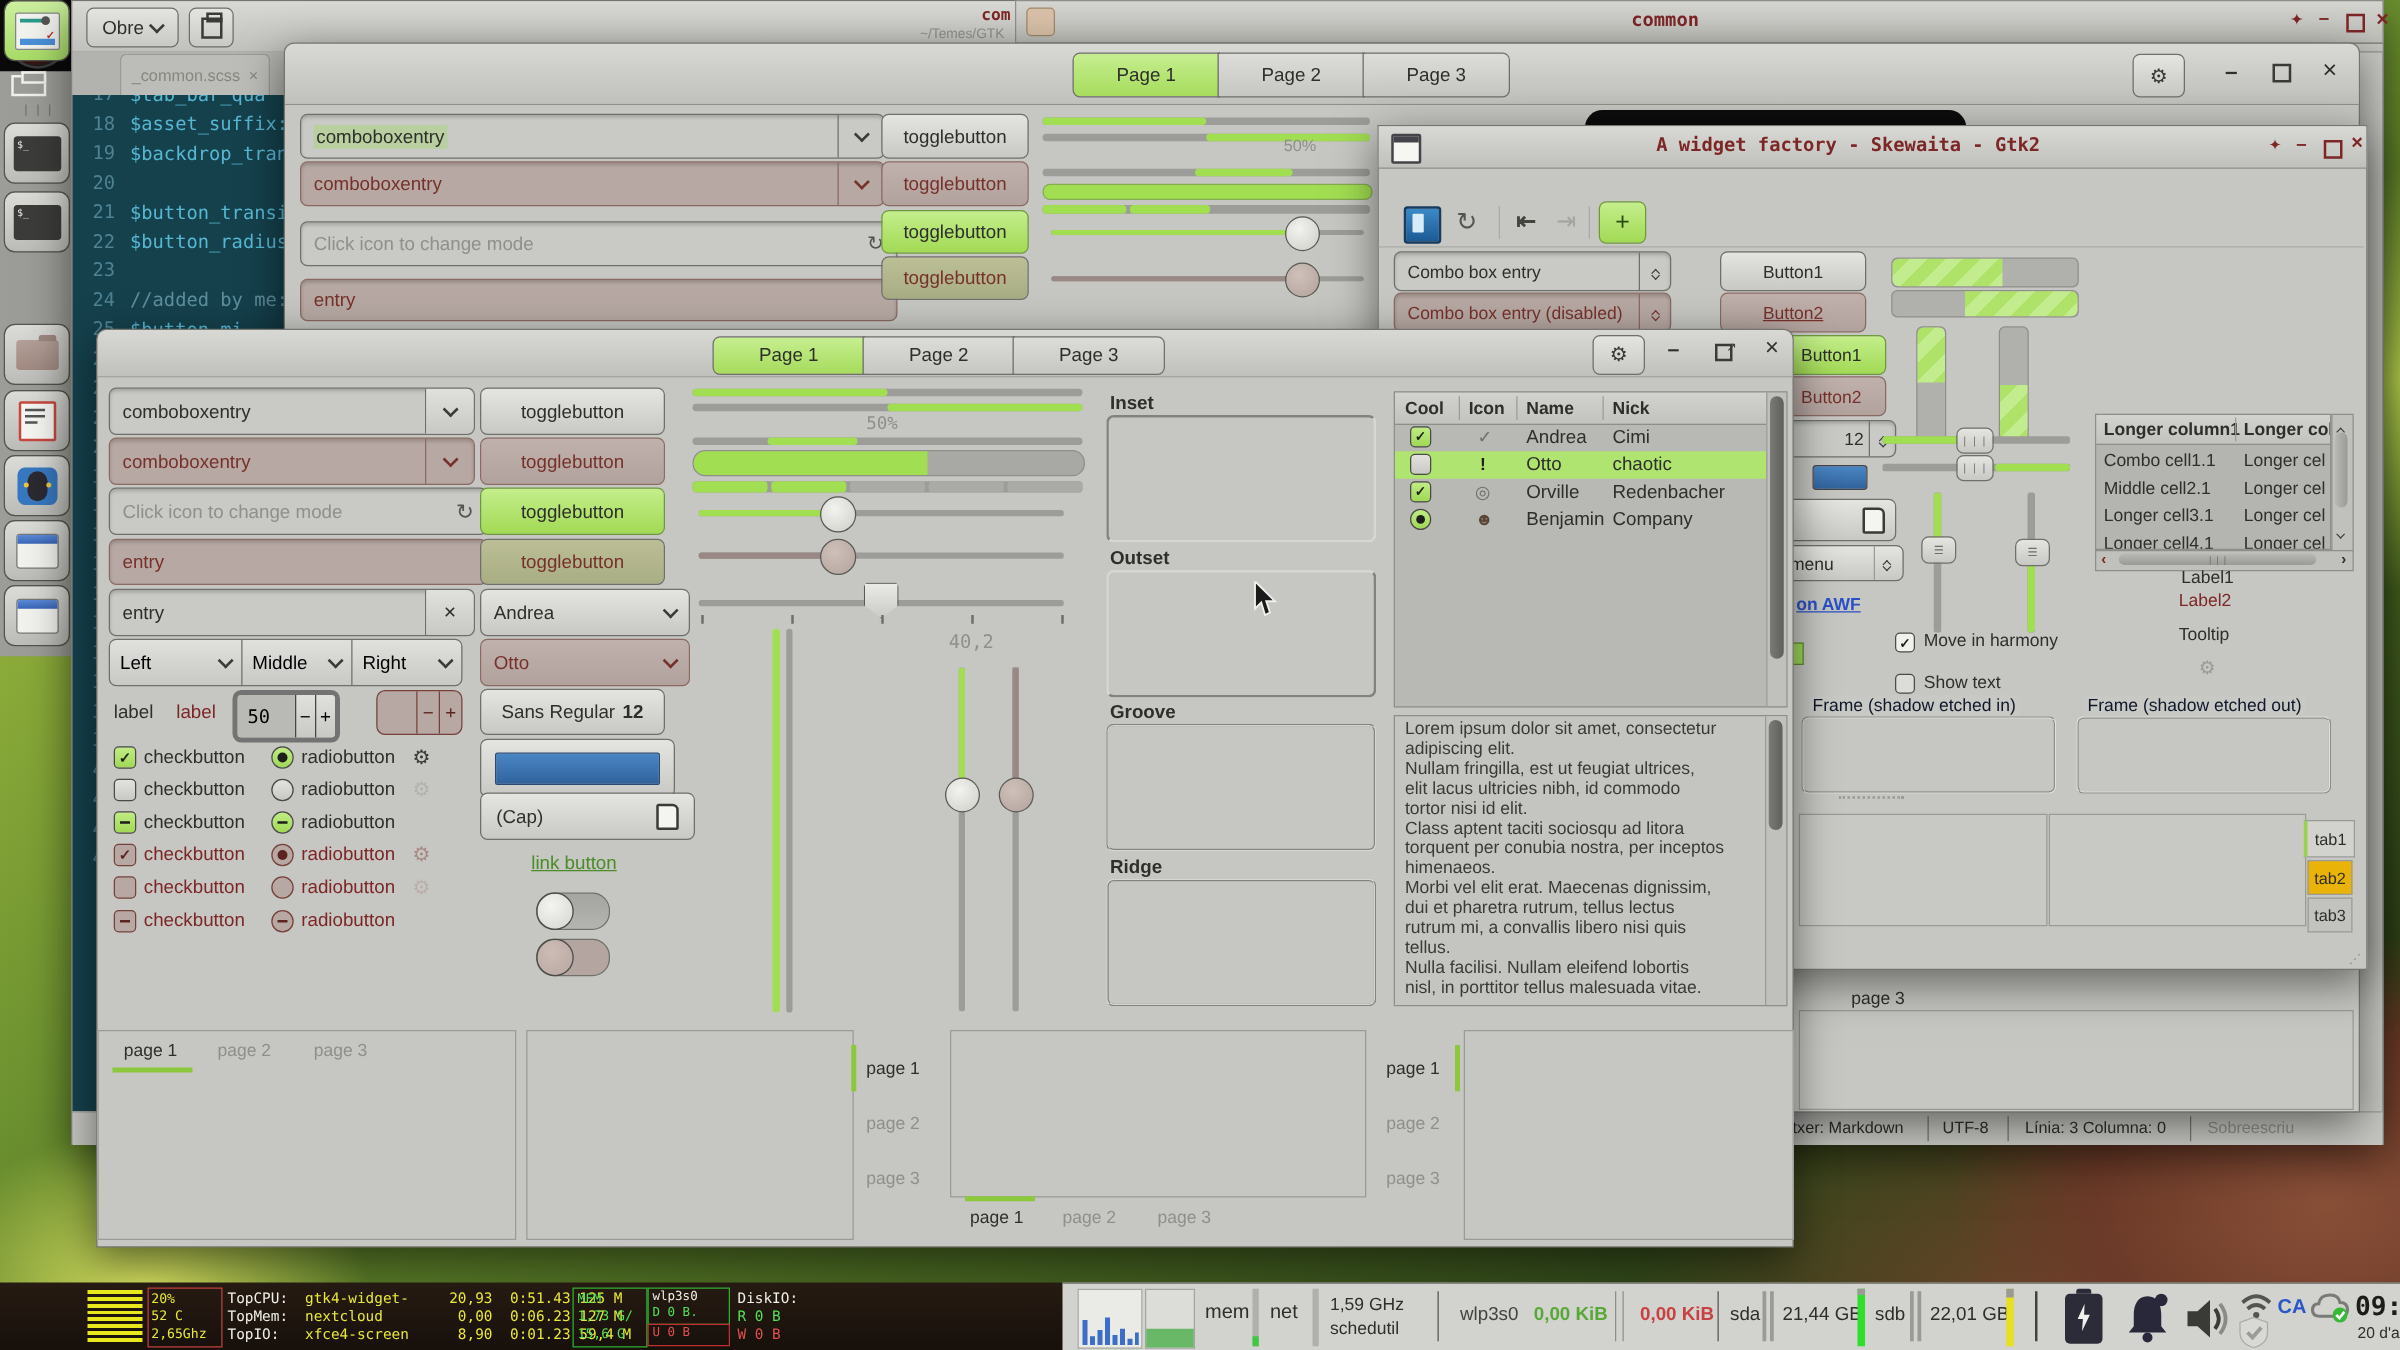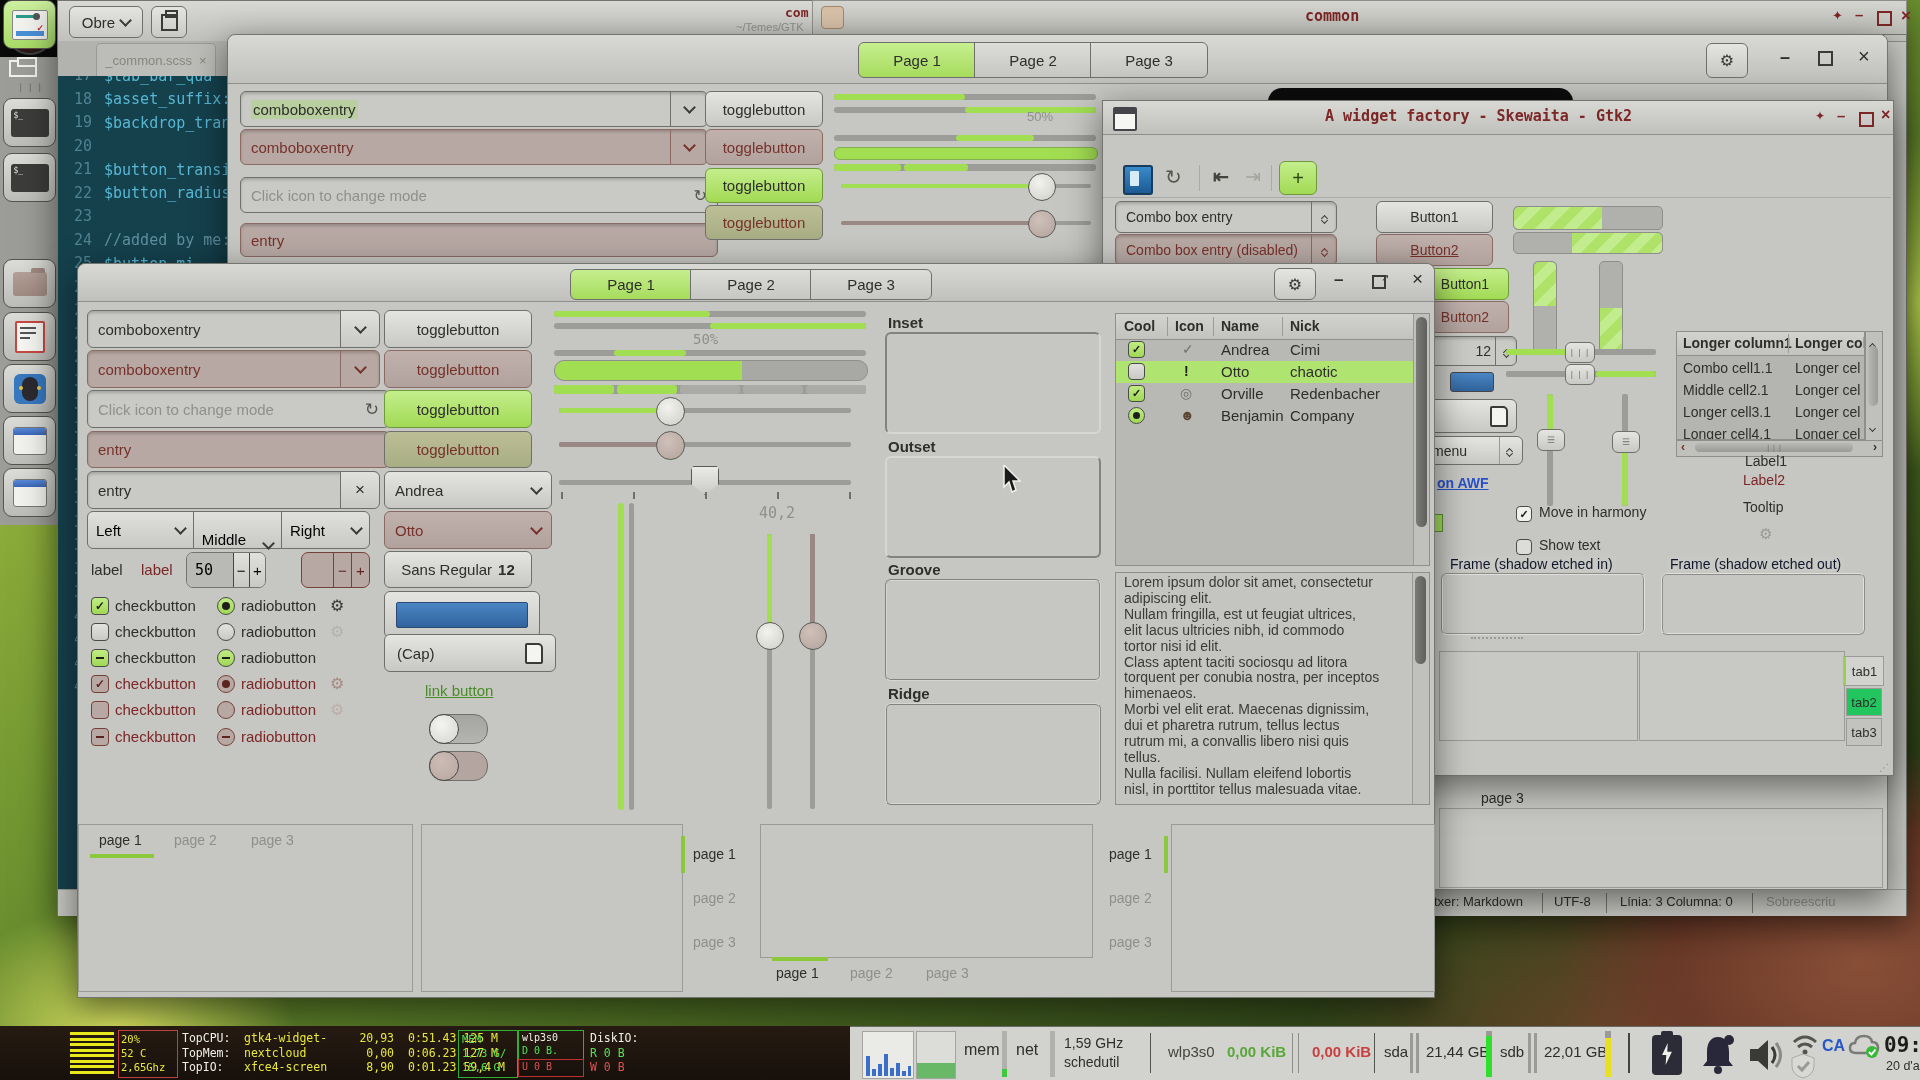--- a/index.html
+++ b/index.html
@@ -434,21 +434,21 @@
   <div class="frame" style="left:558px;top:472px;width:200px;height:58px;border:2px ridge #e0e0dc"></div>
   <div class="flab" style="left:564px;top:455px;font-size:14px;background:#c8c8c4;padding:0 3px">Frame (shadow etched out)</div>
 
   <div class="abs" style="left:368px;top:536px;width:52px;height:0;border-top:2px dotted #9a9a96"></div>
 
   <div class="abs" style="left:336px;top:550px;width:197px;height:88px;border:1px solid #9a9a96;background:#c8c8c4"></div>
   <div class="abs" style="left:536px;top:550px;width:204px;height:88px;border:1px solid #9a9a96;background:#c8c8c4"></div>
   <div class="abs" style="left:740px;top:555px;width:37px;height:28px;background:#d2d2ce;border:1px solid #9a9a96;border-left:3px solid #98d050;display:flex;align-items:center;justify-content:center;font-size:13px;color:#2e2e2b">
       <span>tab1</span>
     </div>
-  <div class="abs" style="left:743px;top:587px;width:34px;height:26px;background:#22c55e;border:1px solid #9a9a96;display:flex;align-items:center;justify-content:center;font-size:13px;color:#2e2e2b">
+  <div class="abs" style="left:743px;top:587px;width:34px;height:26px;background:#eab308;border:1px solid #9a9a96;display:flex;align-items:center;justify-content:center;font-size:13px;color:#2e2e2b">
       <span>tab2</span>
     </div>
   <div class="abs" style="left:743px;top:617px;width:34px;height:26px;background:#c2c2be;border:1px solid #9a9a96;display:flex;align-items:center;justify-content:center;font-size:13px;color:#2e2e2b">
       <span>tab3</span>
     </div>
   <div class="abs dim" style="right:4px;bottom:2px;font-size:10px">⋰</div>
 </div>
 
 <div class="win" style="left:77px;top:263px;width:1356px;height:733px;border-radius:8px 8px 0 0">
   <div class="hdr" style="height:37px;border-radius:8px 8px 0 0"></div>
@@ -491,32 +491,32 @@
     <span>entry</span>
     <span class="seg" style="margin-left:auto;width:38px;background:linear-gradient(#e0e0dc,#c8c8c4);border-radius:0 6px 6px 0;font-size:17px;color:#2e2e2b">
         <span>×</span>
       </span>
   </div>
   <div class="abs" style="left:9px;top:247px;width:281px;height:36px;border:1px solid #6f6f6b;border-radius:6px;background:linear-gradient(#e0e0dc,#c8c8c4);display:flex">
     <div style="flex:1.25;display:flex;align-items:center;justify-content:space-between;padding:0 8px">
         <span style="font-size:15px">Left</span>
         <span class="chv"></span>
       </div>
-    <div style="flex:1;display:flex;align-items:flex-end;justify-content:space-between;padding:0 8px;border-left:1px solid #6f6f6b">
+    <div style="flex:1;display:flex;align-items:center;justify-content:space-between;padding:0 8px;border-left:1px solid #6f6f6b">
         <span style="font-size:15px">Middle</span>
         <span class="chv"></span>
       </div>
     <div style="flex:1;display:flex;align-items:center;justify-content:space-between;padding:0 8px;border-left:1px solid #6f6f6b">
         <span style="font-size:15px">Right</span>
         <span class="chv"></span>
       </div>
   </div>
   <span class="t" style="left:13px;top:297px">label</span>
   <span class="t red" style="left:63px;top:297px">label</span>
-  <div class="abs" style="left:108px;top:288px;width:78px;height:34px;border:1px solid #737373;border-radius:7px;display:flex;overflow:hidden">
+  <div class="abs" style="left:108px;top:288px;width:78px;height:34px;border:4px solid #737373;border-radius:7px;display:flex;overflow:hidden">
     <span style="width:42px;display:flex;align-items:center;padding-left:8px;background:#b9b9b5;font-size:15px;font-family:'DejaVu Sans Mono',monospace">50</span>
     <span style="width:17px;display:flex;align-items:center;justify-content:center;background:linear-gradient(#e0e0dc,#c8c8c4);border-left:1px solid #44444a;font-size:15px">−</span>
     <span style="width:17px;display:flex;align-items:center;justify-content:center;background:linear-gradient(#e0e0dc,#c8c8c4);border-left:1px solid #44444a;font-size:15px">+</span>
   </div>
   <div class="abs" style="left:223px;top:288px;width:67px;height:34px;border:1px solid #77413b;border-radius:7px;display:flex;overflow:hidden;background:#b7a8a3">
     <span style="width:31px"></span>
     <span style="width:17px;display:flex;align-items:center;justify-content:center;border-left:1px solid #77413b;font-size:15px;color:#5c241f">−</span>
     <span style="width:17px;display:flex;align-items:center;justify-content:center;border-left:1px solid #77413b;font-size:15px;color:#5c241f">+</span>
   </div>
 

